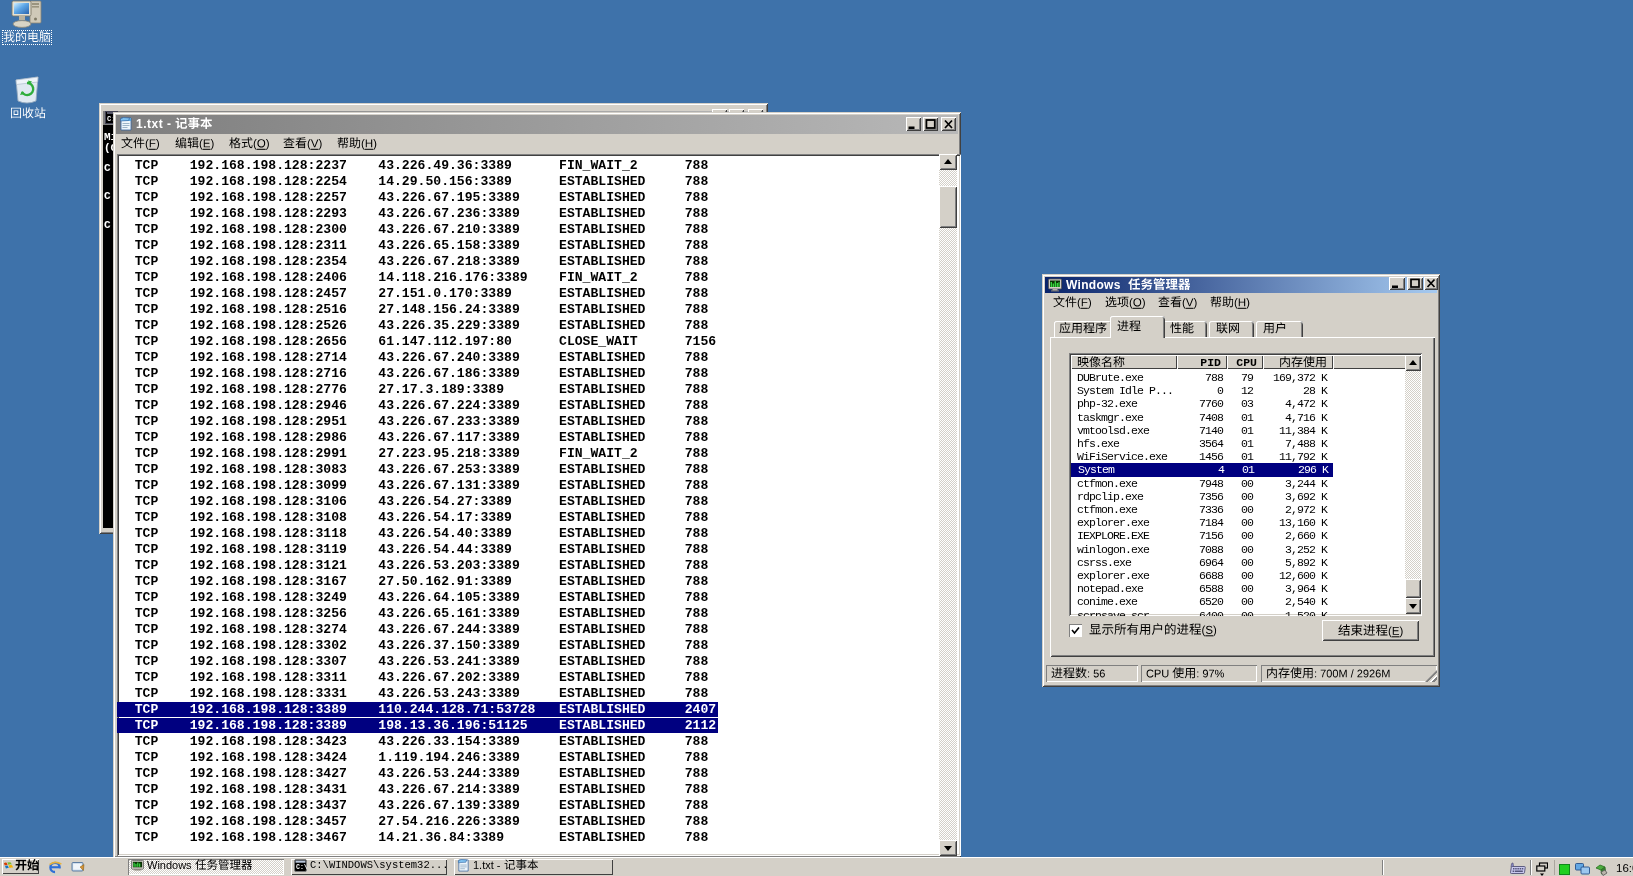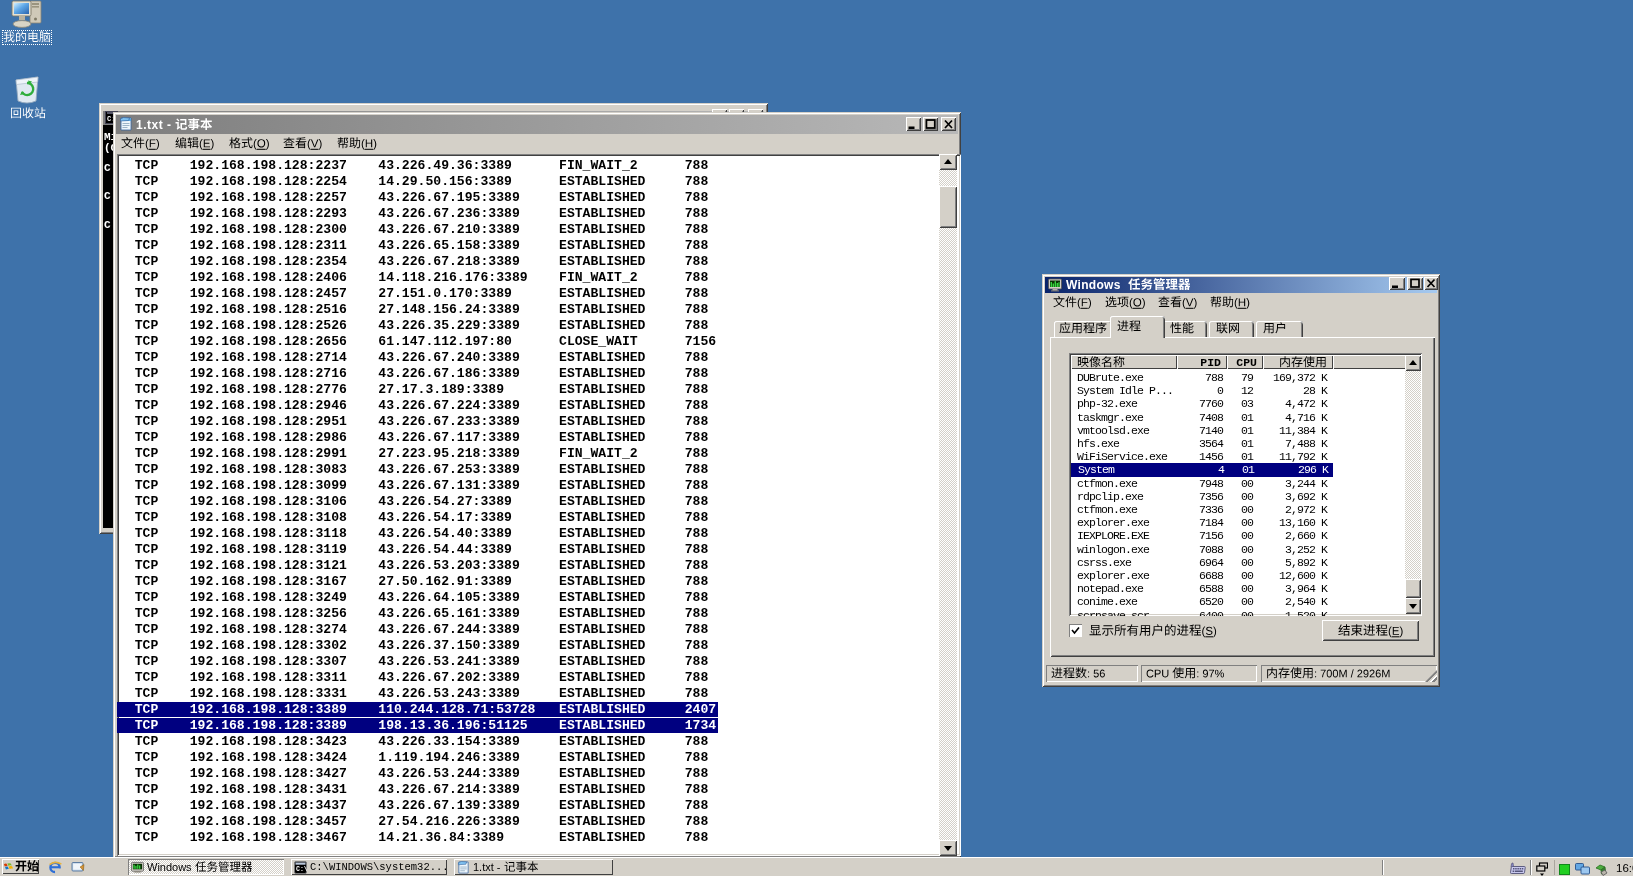--- a/index.html
+++ b/index.html
@@ -6,21 +6,21 @@
 body{background:#3e72aa;font-family:"Liberation Sans",sans-serif;position:relative}
 .abs{position:absolute}
 .winframe{background:#d4d0c8;box-shadow:inset 1px 1px 0 #d4d0c8,inset -1px -1px 0 #404040,inset 2px 2px 0 #fff,inset -2px -2px 0 #808080}
 .btn{background:#d4d0c8;box-shadow:inset 1px 1px 0 #fff,inset -1px -1px 0 #404040,inset 2px 2px 0 #d4d0c8,inset -2px -2px 0 #808080}
 .btnthin{background:#d4d0c8;box-shadow:inset 1px 1px 0 #fff,inset -1px -1px 0 #404040}
 .pressed{background:#d4d0c8;box-shadow:inset 1px 1px 0 #808080,inset -1px -1px 0 #fff}
 .sunk{box-shadow:inset 1px 1px 0 #808080,inset -1px -1px 0 #fff,inset 2px 2px 0 #404040,inset -2px -2px 0 #d4d0c8}
 .sunkthin{box-shadow:inset 1px 1px 0 #808080,inset -1px -1px 0 #fff}
 .dither{background-image:repeating-conic-gradient(#ffffff 0% 25%,#d4d0c8 0% 50%);background-size:2px 2px}
 .mono{font-family:"Liberation Mono",monospace}
-.row{display:flex;align-items:center}
+.row{display:flex;}
 svg{display:block}
 </style></head>
 <body>
 <div class="abs" style="left:11px;top:0px;width:34px;height:28px">
 <svg width="34" height="28" viewBox="0 0 34 28">
 <rect x="19" y="1" width="11" height="22" rx="1" fill="#cfc9b8" stroke="#8a8575" stroke-width="0.8"></rect>
 <rect x="21" y="3" width="7" height="2" fill="#9a947f"></rect>
 <rect x="21" y="6" width="7" height="1.6" fill="#9a947f"></rect>
 <circle cx="24.5" cy="19" r="1.5" fill="#7f7a66"></circle>
 <rect x="1" y="1" width="19" height="15" rx="1.5" fill="#e6e2d4" stroke="#7d7866" stroke-width="0.9"></rect>
@@ -166,21 +166,21 @@
   TCP    192.168.198.128:3121    43.226.53.203:3389     ESTABLISHED     788
   TCP    192.168.198.128:3167    27.50.162.91:3389      ESTABLISHED     788
   TCP    192.168.198.128:3249    43.226.64.105:3389     ESTABLISHED     788
   TCP    192.168.198.128:3256    43.226.65.161:3389     ESTABLISHED     788
   TCP    192.168.198.128:3274    43.226.67.244:3389     ESTABLISHED     788
   TCP    192.168.198.128:3302    43.226.37.150:3389     ESTABLISHED     788
   TCP    192.168.198.128:3307    43.226.53.241:3389     ESTABLISHED     788
   TCP    192.168.198.128:3311    43.226.67.202:3389     ESTABLISHED     788
   TCP    192.168.198.128:3331    43.226.53.243:3389     ESTABLISHED     788
 <span class="sel">  TCP    192.168.198.128:3389    110.244.128.71:53728   ESTABLISHED     2407</span>
-<span class="sel">  TCP    192.168.198.128:3389    198.13.36.196:51125    ESTABLISHED     1734</span>
+<span class="sel">  TCP    192.168.198.128:3389    198.13.36.196:51125    ESTABLISHED     2112</span>
   TCP    192.168.198.128:3423    43.226.33.154:3389     ESTABLISHED     788
   TCP    192.168.198.128:3424    1.119.194.246:3389     ESTABLISHED     788
   TCP    192.168.198.128:3427    43.226.53.244:3389     ESTABLISHED     788
   TCP    192.168.198.128:3431    43.226.67.214:3389     ESTABLISHED     788
   TCP    192.168.198.128:3437    43.226.67.139:3389     ESTABLISHED     788
   TCP    192.168.198.128:3457    27.54.216.226:3389     ESTABLISHED     788
   TCP    192.168.198.128:3467    14.21.36.84:3389       ESTABLISHED     788</pre>
     <style>.sel{background:#000080;color:#fff;box-shadow:-2px 0 0 #000080,2px 0 0 #000080}</style>
     <div class="abs dither" style="left:826px;top:42px;width:18px;height:702px"></div>
 <div class="abs btn" style="left:826px;top:42px;width:18px;height:16px">

